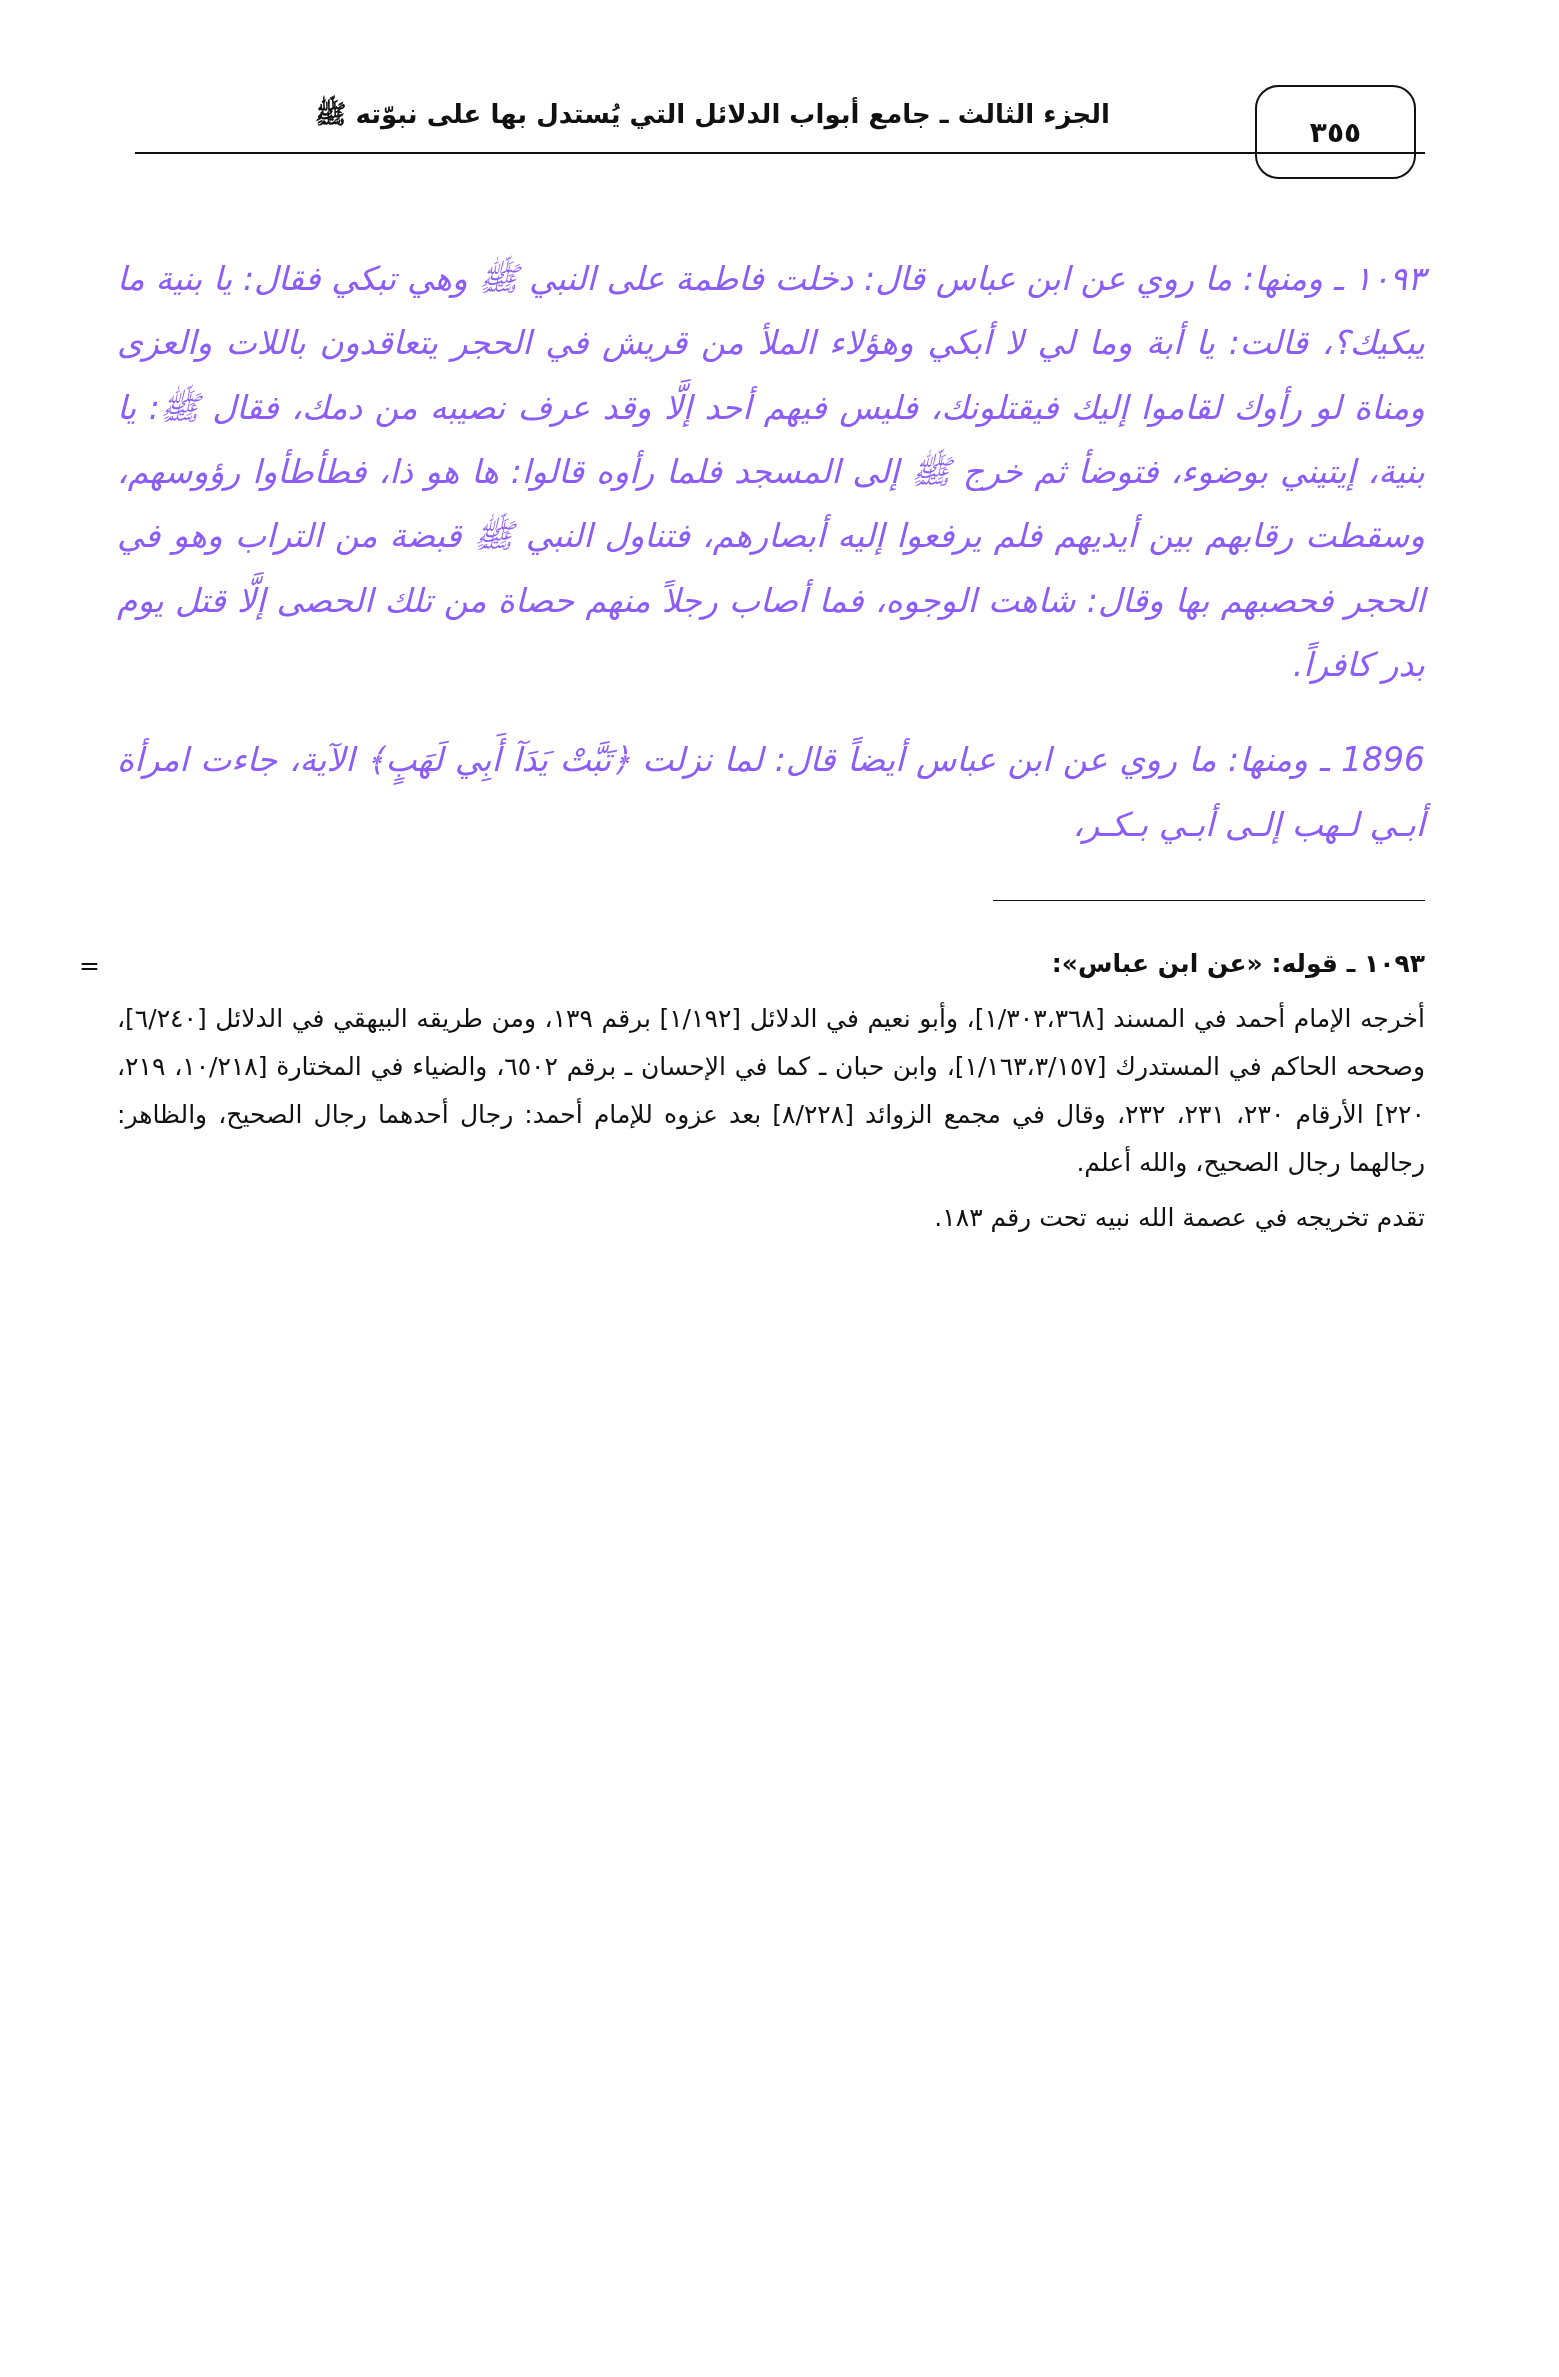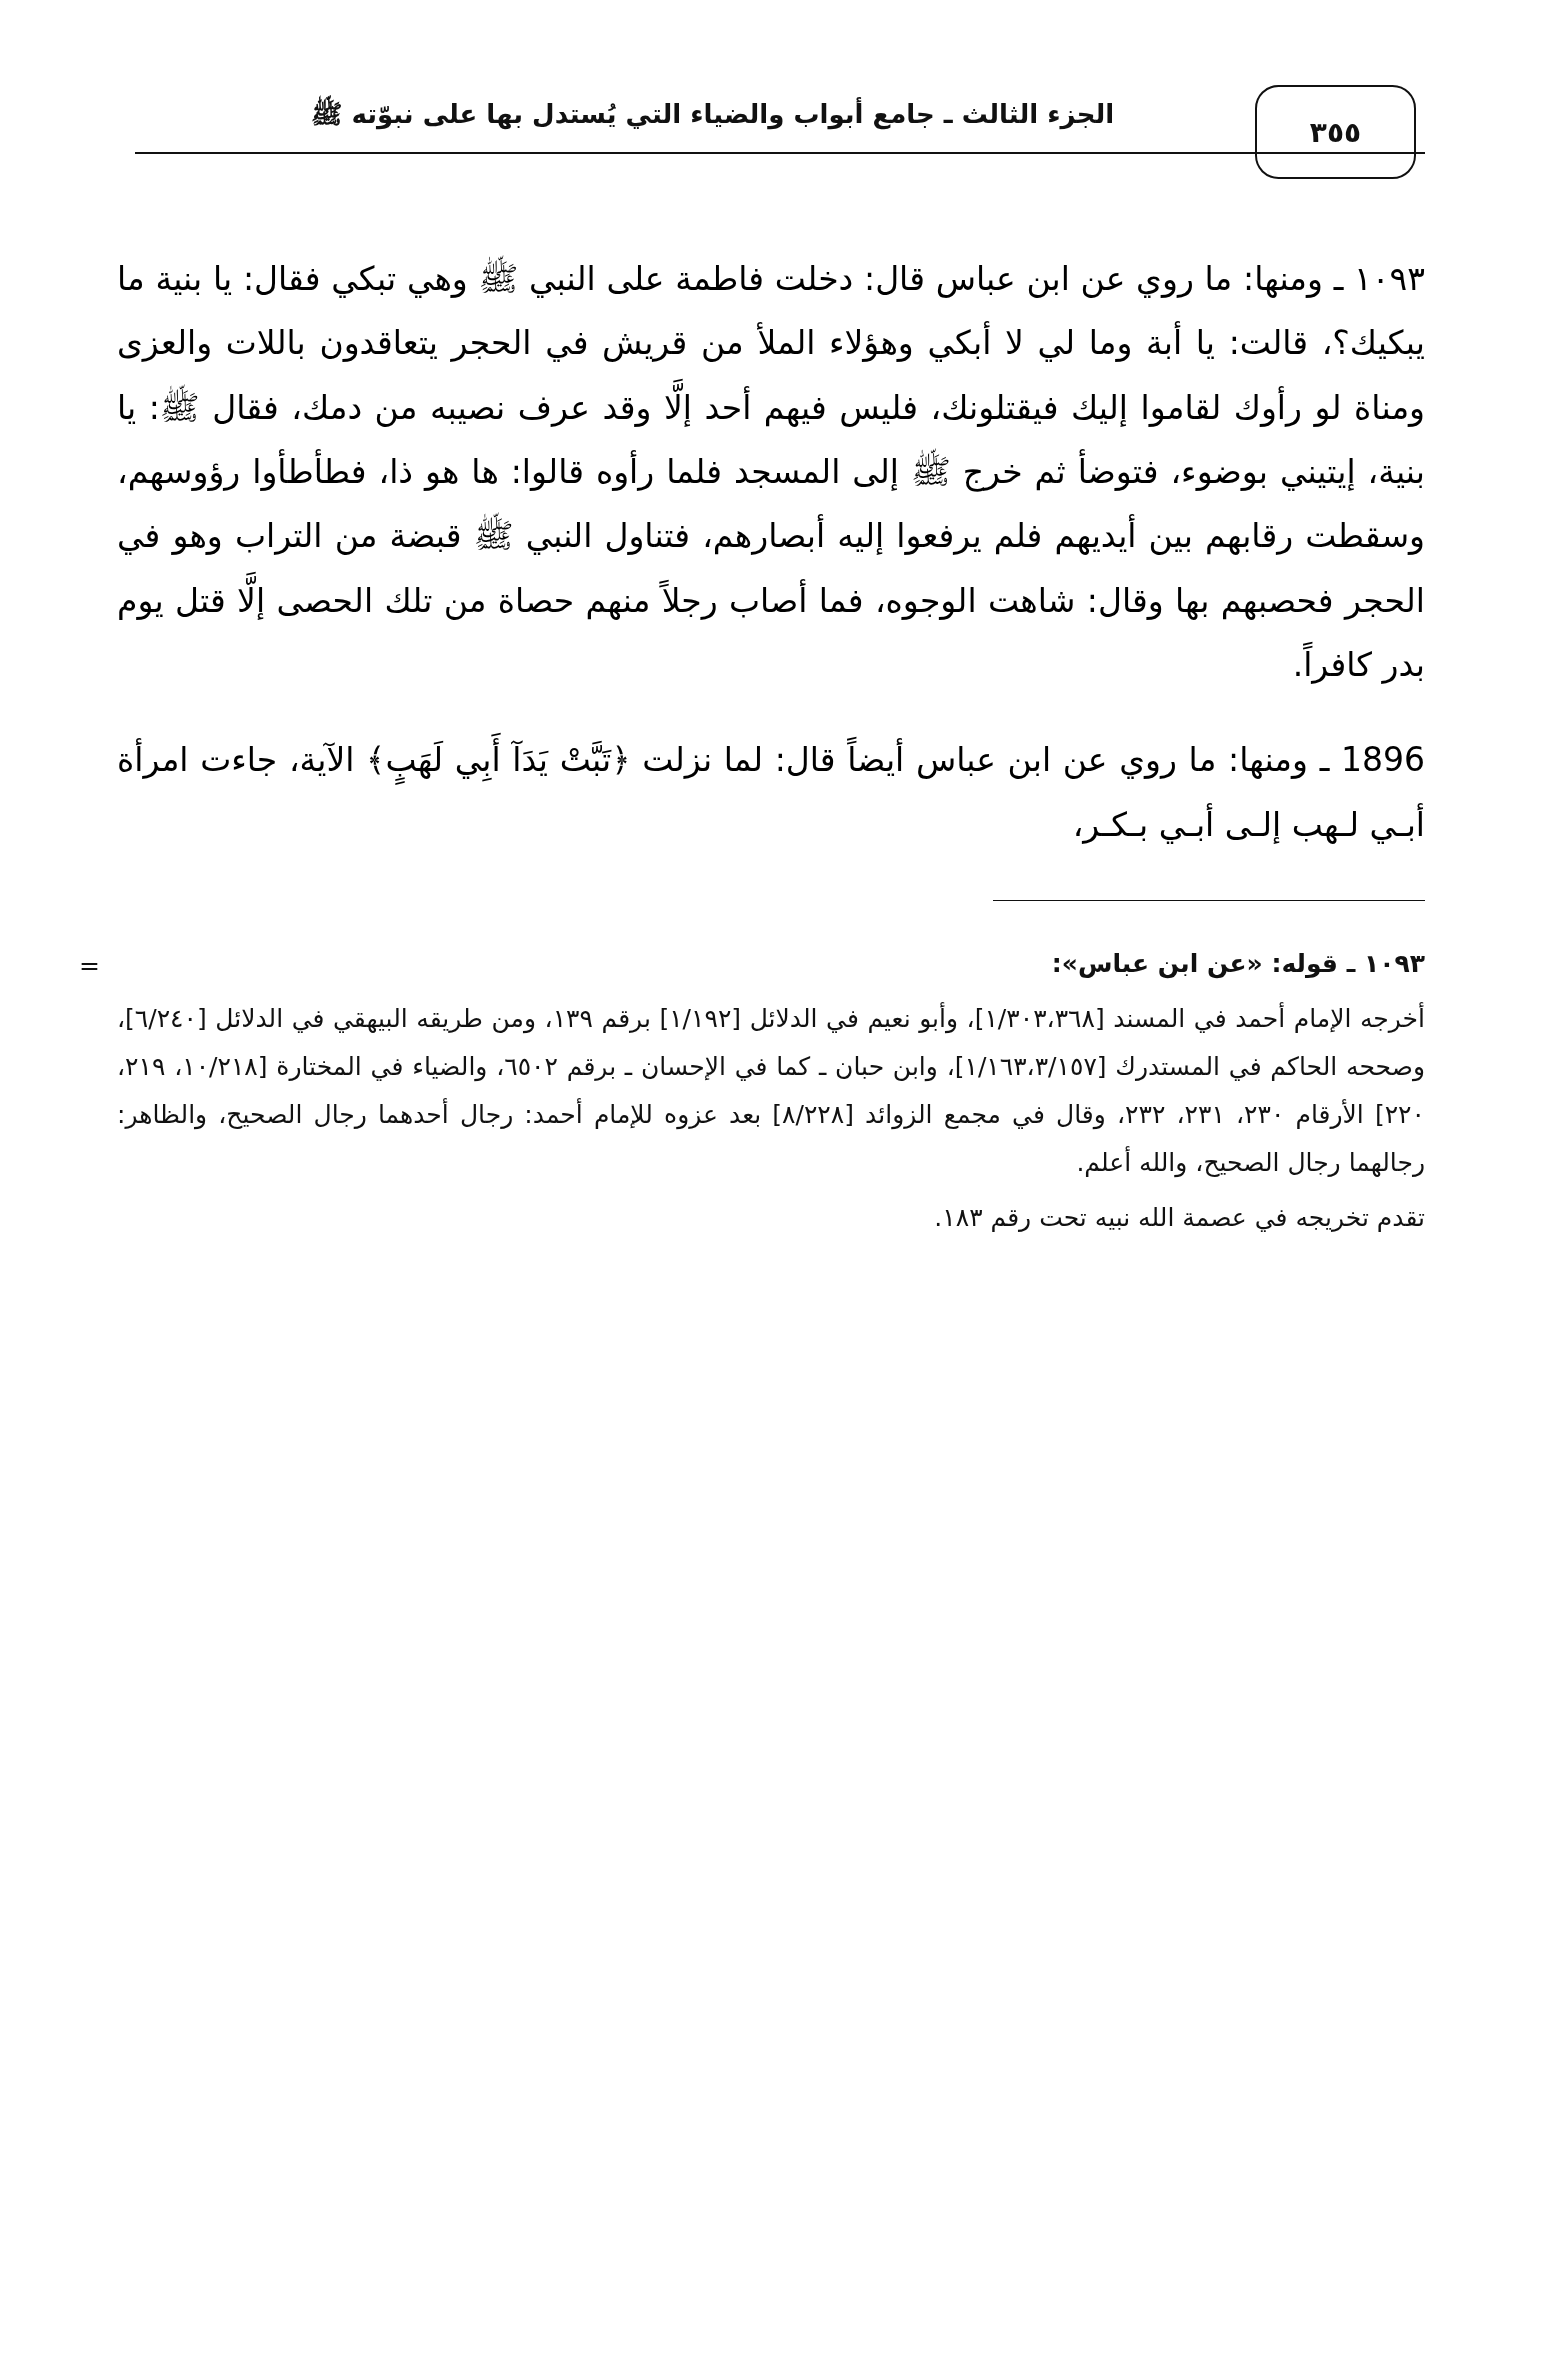--- a/index.html
+++ b/index.html
@@ -70,21 +70,22 @@
     letter-spacing: 1.8px;
   }
 
   
   .body-main {
     margin: 63px 135px 0 117px;
     font-size: 33px;
     line-height: 1.95;
     text-align: justify;
     text-justify: inter-word;
-    color: #000000;
+    color: #8b5cf6;
+    font-style: italic;
   }
   .body-main p {
     margin: 0 0 31px 0;
     text-align: justify;
   }
   .body-main p:last-child { margin-bottom: 0; }
 
   
   .fn-sep-wrap {
     position: relative;
@@ -128,21 +129,21 @@
   .fn-indent-first {
     text-indent: 40px;
   }
 </style>
 </head>
 <body>
 
 <div class="page">
 
   <div class="header">
-    <div class="header-title">الجزء الثالث ـ جامع أبواب والضياء التي يُستدل بها على نبوّته ﷺ</div>
+    <div class="header-title">الجزء الثالث ـ جامع أبواب الدلائل التي يُستدل بها على نبوّته ﷺ</div>
     <div class="pnum-box">
       <span class="pnum">٣٥٥</span>
     </div>
     <div class="header-rule"></div>
   </div>
 
   <div class="body-main">
     <p>١٠٩٣ ـ ومنها: ما روي عن ابن عباس قال: دخلت فاطمة على النبي ﷺ وهي تبكي فقال: يا بنية ما يبكيك؟، قالت: يا أبة وما لي لا أبكي وهؤلاء الملأ من قريش في الحجر يتعاقدون باللات والعزى ومناة لو رأوك لقاموا إليك فيقتلونك، فليس فيهم أحد إلَّا وقد عرف نصيبه من دمك، فقال ﷺ: يا بنية، إيتيني بوضوء، فتوضأ ثم خرج ﷺ إلى المسجد فلما رأوه قالوا: ها هو ذا، فطأطأوا رؤوسهم، وسقطت رقابهم بين أيديهم فلم يرفعوا إليه أبصارهم، فتناول النبي ﷺ قبضة من التراب وهو في الحجر فحصبهم بها وقال: شاهت الوجوه، فما أصاب رجلاً منهم حصاة من تلك الحصى إلَّا قتل يوم بدر كافراً.</p>
     <p>1896 ـ ومنها: ما روي عن ابن عباس أيضاً قال: لما نزلت ﴿تَبَّتْ يَدَآ أَبِي لَهَبٍ﴾ الآية، جاءت امرأة أبـي لـهب إلـى أبـي بـكـر،</p>
   </div>

